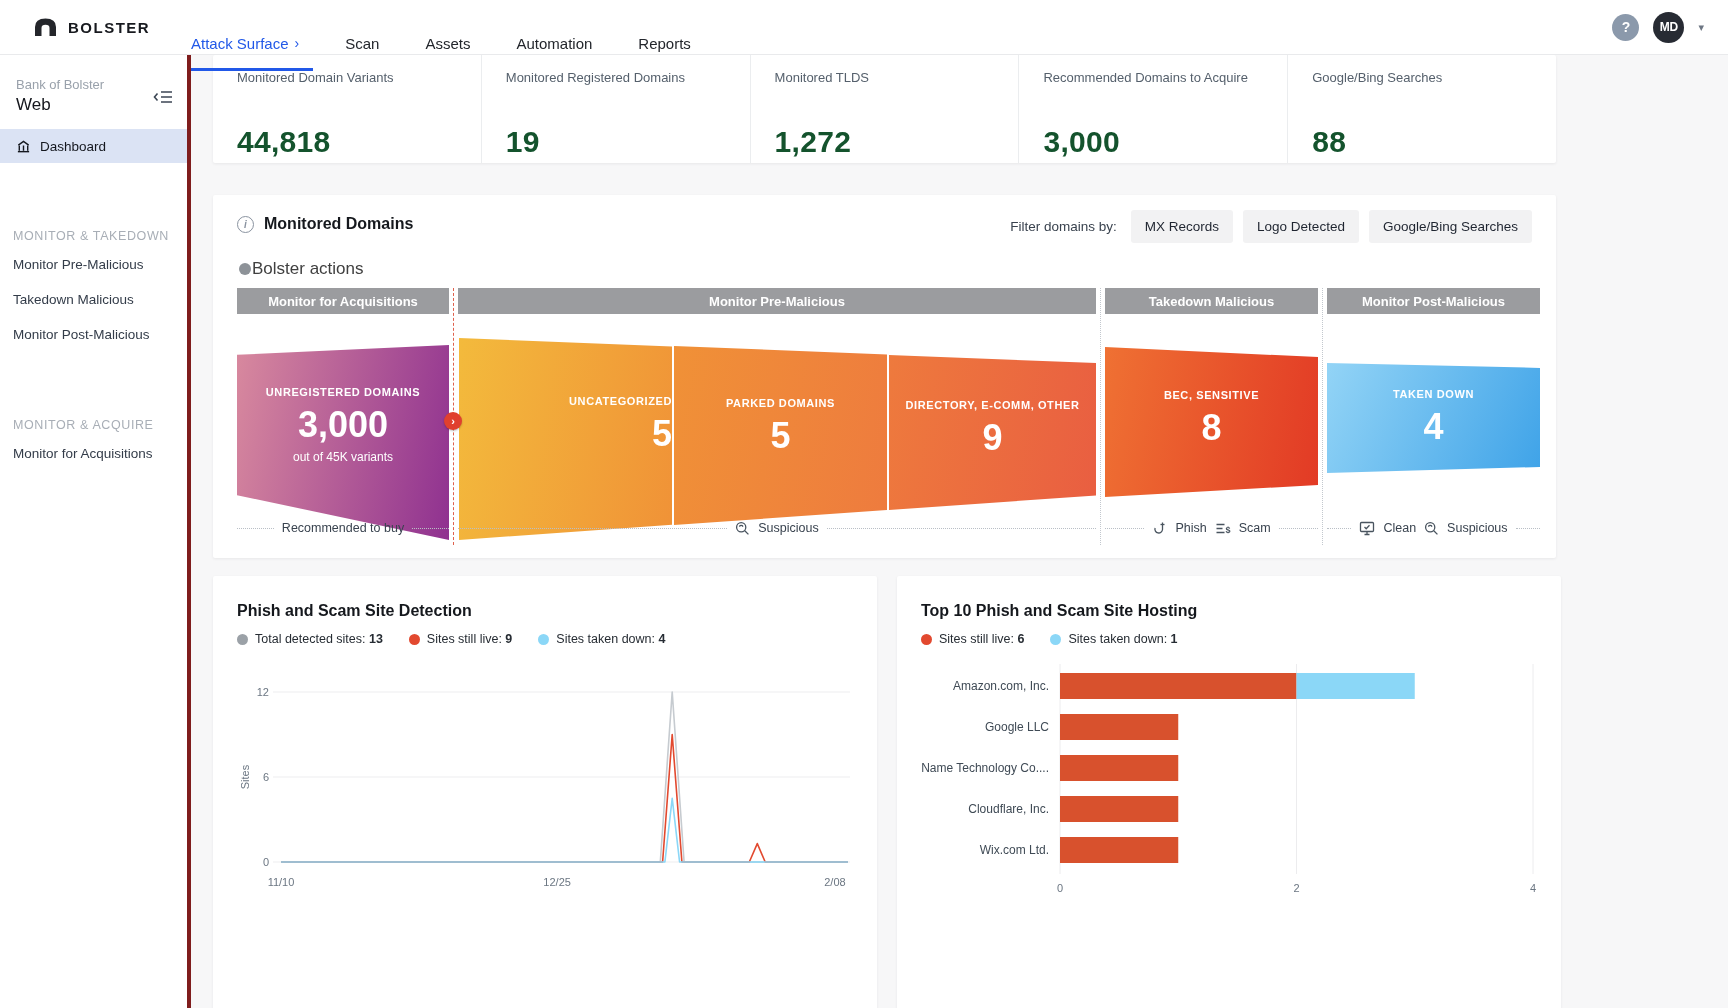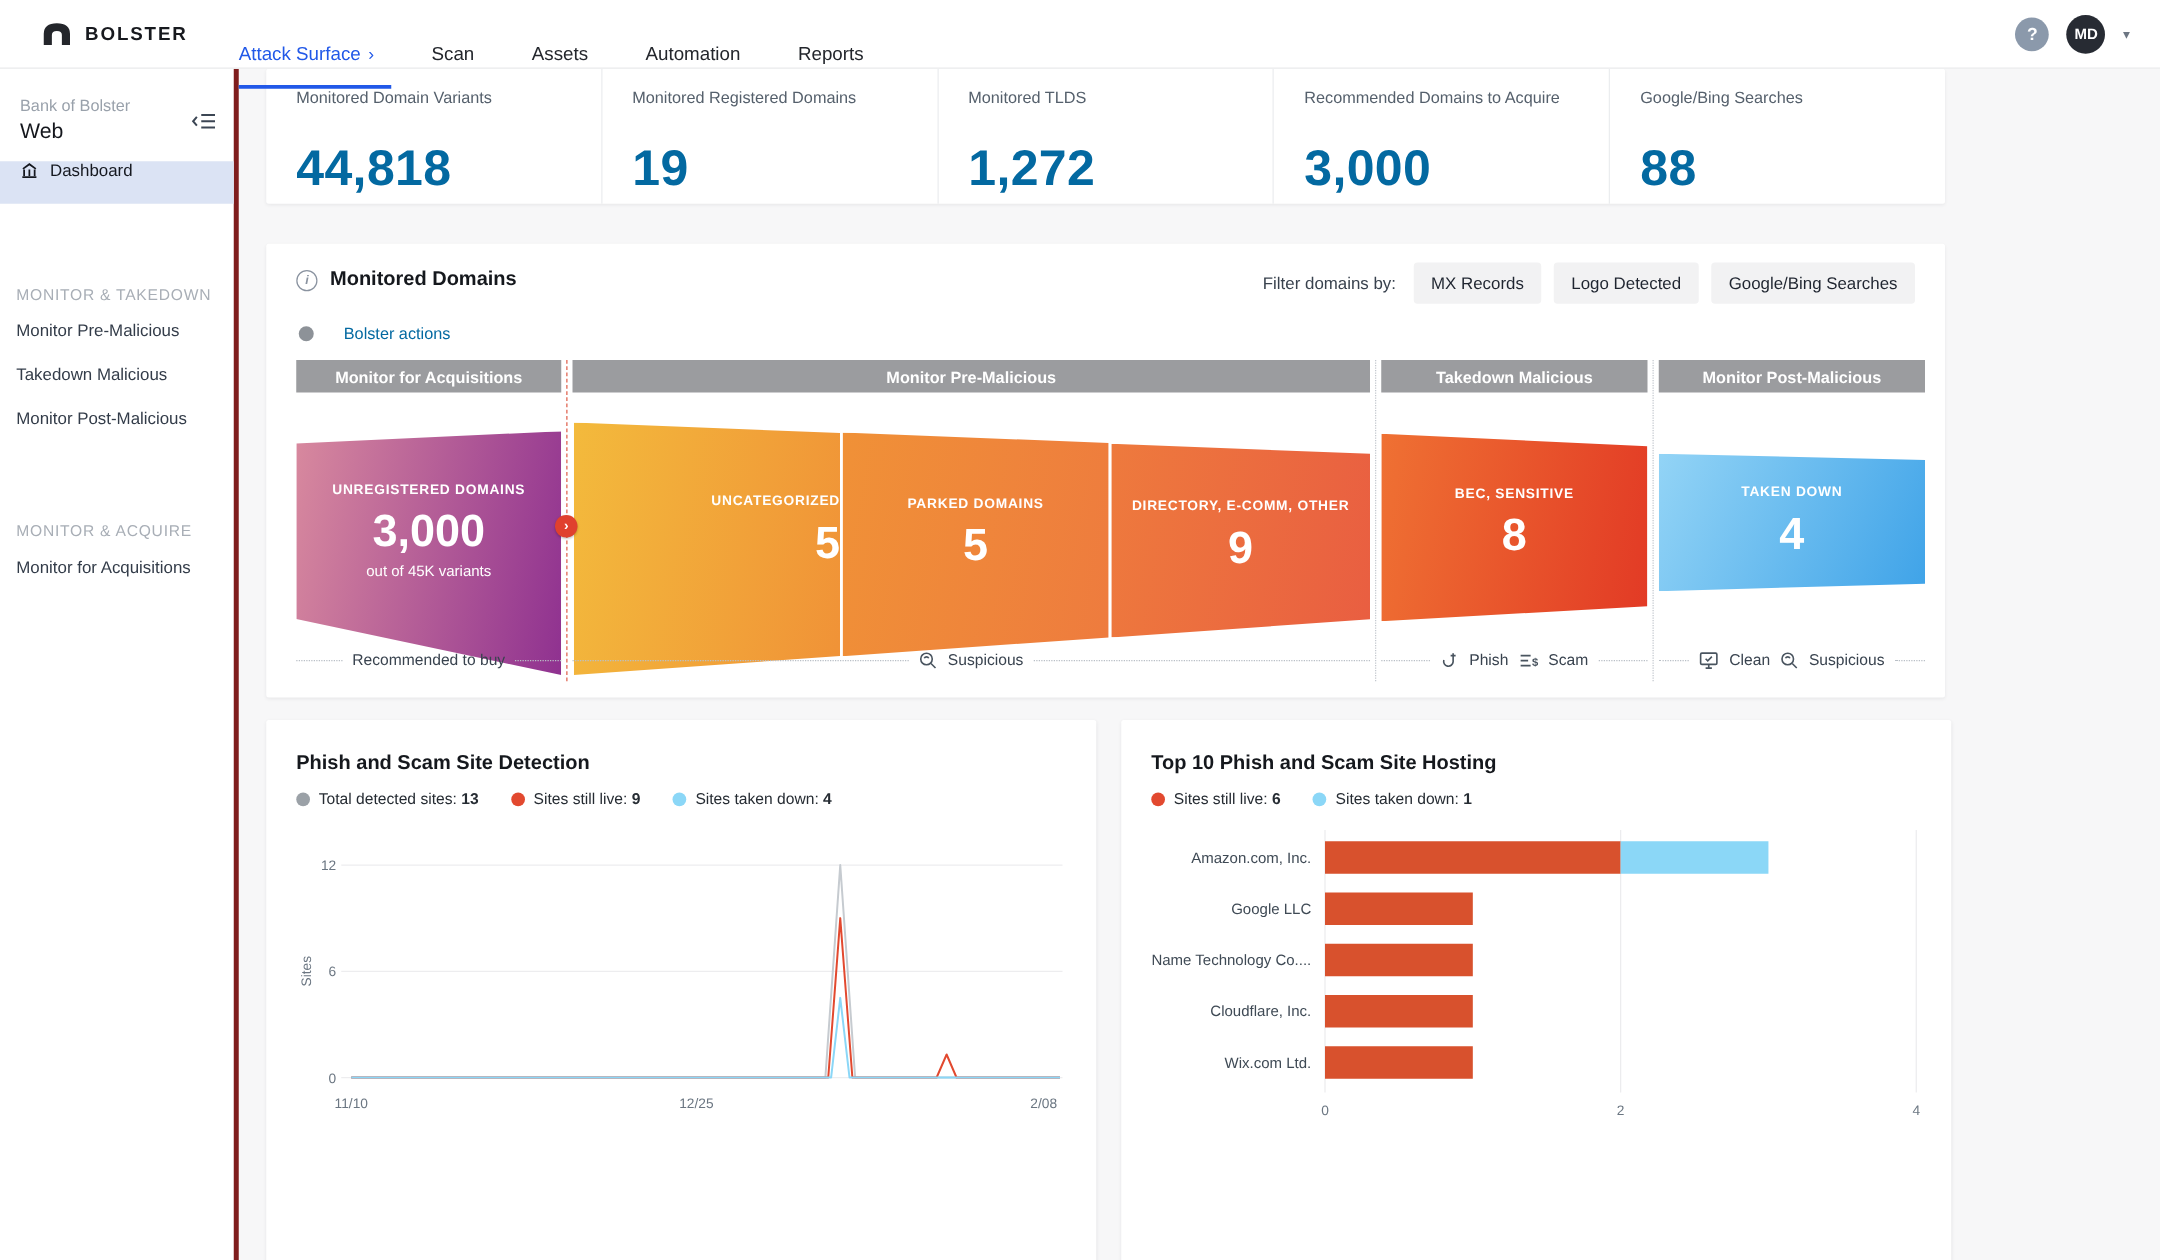--- a/index.html
+++ b/index.html
@@ -26,48 +26,48 @@
   
   .shell { display:flex; height:953px; }
   .sidebar { width:191px; background:#fff; border-right:4px solid #7f1d1d; flex-shrink:0; }
   .content { flex:1; padding-left:22px; overflow:hidden; }
 
   
   .ws { position:relative; padding:22px 16px 14px 16px; }
   .ws-org { font-size:13px; color:#99a1ab; }
   .ws-name { font-size:17px; color:#14161c; margin-top:3px; }
   .collapse-btn { position:absolute; right:14px; top:34px; cursor:pointer; }
-  .side-item { display:flex; gap:9px; height:34px; padding-left:16px;
+  .side-item { display:flex; align-items:center; gap:9px; height:34px; padding-left:16px;
     font-size:13.5px; color:#333c49; cursor:pointer; }
   .side-item.active { background:#dbe3f4; color:#15181f; }
   .side-section { padding:26px 16px 4px 13px; font-size:12.5px; letter-spacing:.6px; color:#a8aeb6;margin-top:40px; }
   .side-link { padding:10px 16px 10px 13px; font-size:13.5px; color:#333c49; cursor:pointer; }
 
   
   .card { background:#fff; border-radius:2px; box-shadow:0 1px 3px rgba(25,30,45,.07); }
 
   
   .stats { width:1343px; height:108px; display:flex; }
   .stat { flex:1; padding:15px 0 0 24px; }
   .stat + .stat { border-left:1px solid #ebedef; }
   .stat-label { font-size:13px; color:#55606c; }
-  .stat-value { margin-top:28px; font-size:40px; font-weight:700; color:#0369a1; letter-spacing:.3px; }
+  .stat-value { margin-top:40px; font-size:30px; font-weight:700; color:#14532d; letter-spacing:.3px; }
 
   
   .monitored { position:relative; width:1343px; height:363px; margin-top:32px; }
   .mon-title { position:absolute; left:24px; top:20px; display:flex; align-items:center; gap:10px; }
   .mon-title-text { font-size:16px; font-weight:700; color:#15181d; }
   .info-icon { width:17px; height:17px; border-radius:50%; border:1.4px solid #8a93a0; color:#8a93a0;
     font-size:10px; display:flex; align-items:center; justify-content:center; font-style:italic; font-weight:700; }
   .filters { position:absolute; right:24px; top:15px; display:flex; align-items:center; gap:10px; }
   .filters-label { font-size:13.5px; color:#39424e; margin-right:4px; }
   .filter-btn { background:#f2f2f3; border:none; border-radius:3px; height:33px; padding:0 14px;
     font-size:13.5px; color:#1f2530; font-family:inherit; cursor:pointer; }
-  .mon-legend { position:absolute; left:26px; top:64px; display:flex; align-items:center; gap:24px;
-    font-size:13px; color:#0369a1; }
+  .mon-legend { position:absolute; left:26px; top:64px; display:flex; align-items:center; gap:1px;
+    font-size:17px; color:#404040; }
   .dot { width:12px; height:12px; border-radius:50%; display:inline-block; }
 
   .stage-header { position:absolute; top:93px; height:26px; background:#9b9c9f; color:#fff;
     font-size:13px; font-weight:700; display:flex; align-items:center; justify-content:center; }
   .sep { position:absolute; top:93px; height:257px; width:0; }
   .sep.red { border-left:1.4px dashed #e0614d; }
   .sep.gray { border-left:1.4px dotted #c3c8ce; }
 
   .block { position:absolute; display:flex; flex-direction:column; align-items:center; justify-content:center;
     color:#fff; text-align:center; cursor:pointer; }

